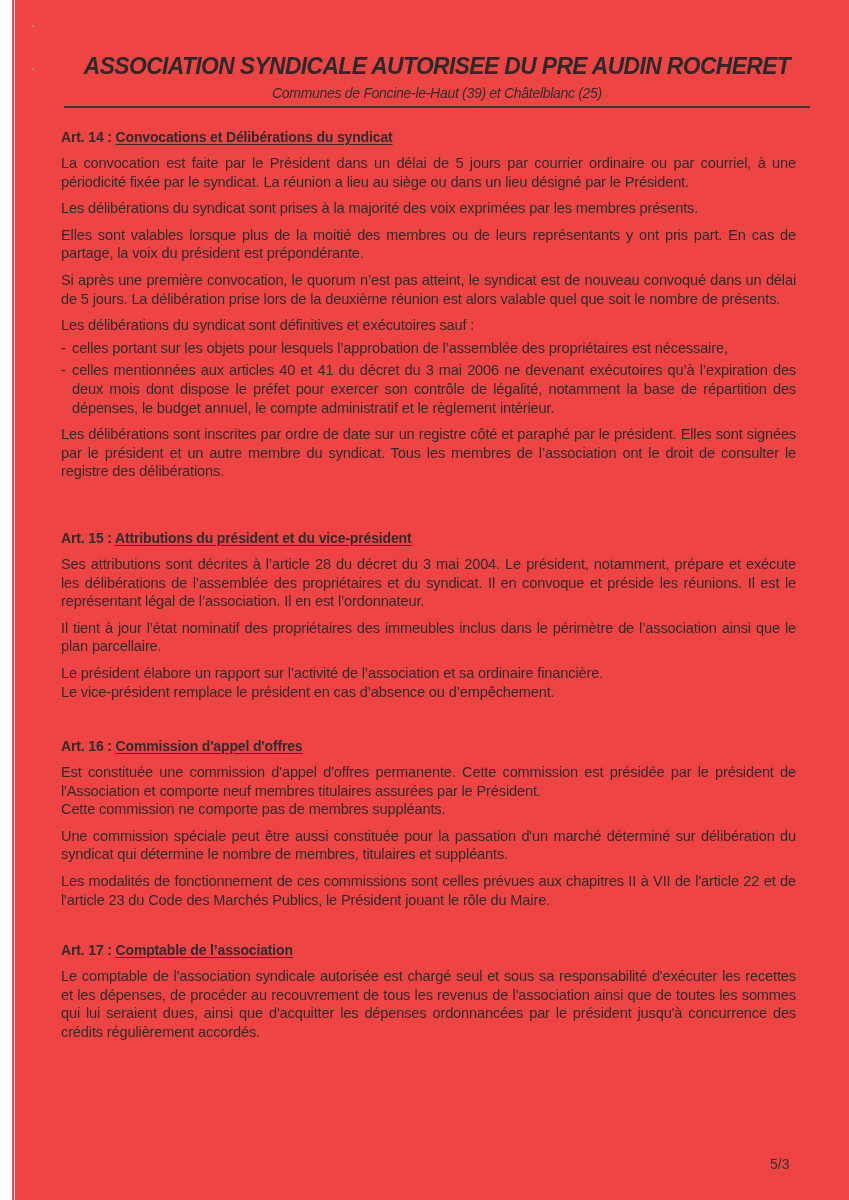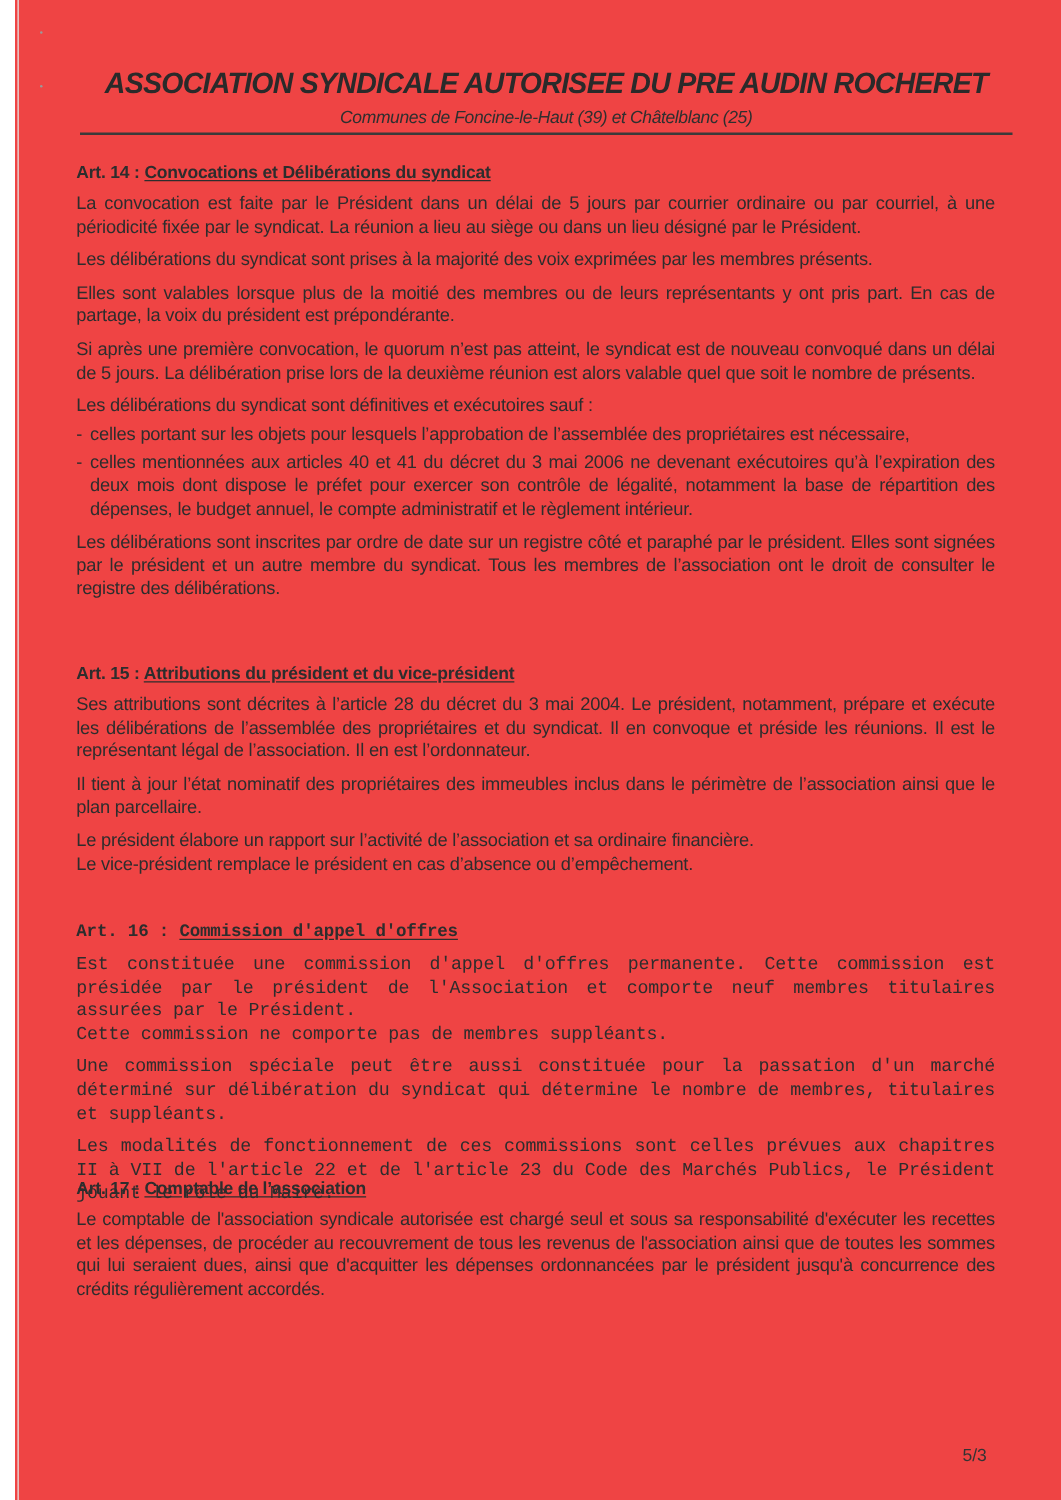--- a/index.html
+++ b/index.html
@@ -57,21 +57,21 @@
     <div class="art-heading">
       <span>Art. 15 :</span>
       <span class="underline">Attributions du président et du vice-président</span>
     </div>
     <p>Ses attributions sont décrites à l’article 28 du décret du 3 mai 2004. Le président, notamment, prépare et exécute les délibérations de l’assemblée des propriétaires et du syndicat. Il en convoque et préside les réunions. Il est le représentant légal de l’association. Il en est l’ordonnateur.</p>
     <p>Il tient à jour l’état nominatif des propriétaires des immeubles inclus dans le périmètre de l’association ainsi que le plan parcellaire.</p>
     <p style="margin-bottom:0;">Le président élabore un rapport sur l’activité de l’association et sa ordinaire financière.</p>
     <p>Le vice-président remplace le président en cas d’absence ou d’empêchement.</p>
   </div>
 
-  <div class="content" style="top:737px;font-family:Liberation Mono, monospace;">
+  <div class="content" style="top:737px;">
     <div class="art-heading">
       <span>Art. 16 :</span>
       <span class="underline">Commission d'appel d'offres</span>
     </div>
     <p style="margin-bottom:0;">Est constituée une commission d'appel d'offres permanente. Cette commission est présidée par le président de l'Association et comporte neuf membres titulaires assurées par le Président.</p>
     <p>Cette commission ne comporte pas de membres suppléants.</p>
     <p>Une commission spéciale peut être aussi constituée pour la passation d'un marché déterminé sur délibération du syndicat qui détermine le nombre de membres, titulaires et suppléants.</p>
     <p>Les modalités de fonctionnement de ces commissions sont celles prévues aux chapitres II à VII de l'article 22 et de l'article 23 du Code des Marchés Publics, le Président jouant le rôle du Maire.</p>
   </div>
 

